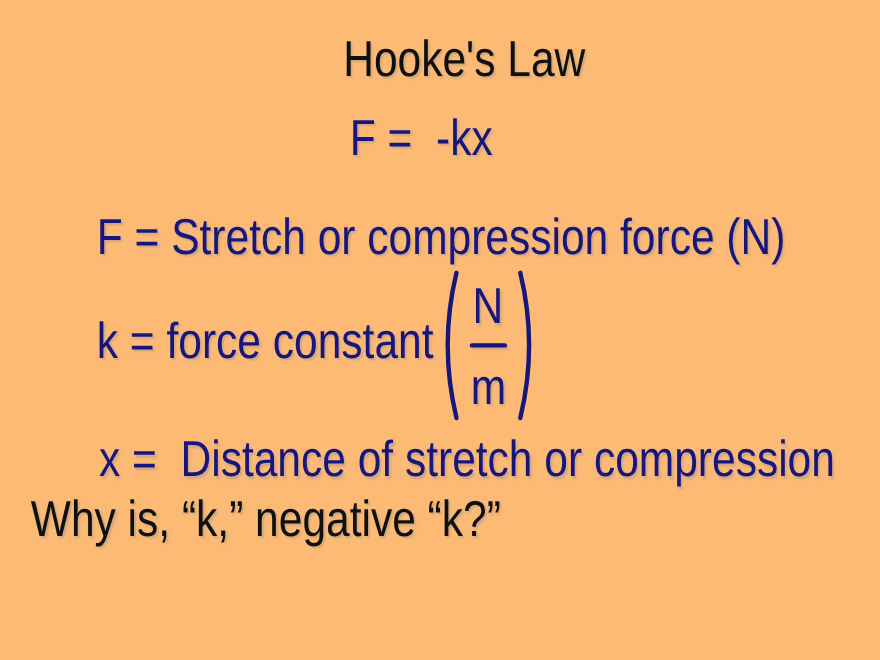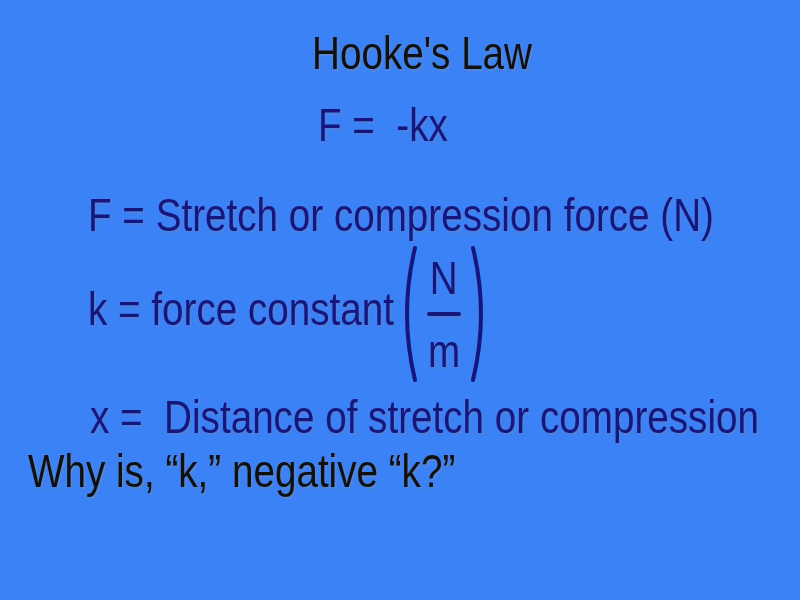--- a/index.html
+++ b/index.html
@@ -73,21 +73,21 @@
     width: 34px;
     height: 4px;
     background: currentColor;
     border-radius: 2px;
     box-shadow: 2px 2px 2px rgba(130, 130, 165, 0.35);
   }
 </style>
 </head>
 <body>
 
-<div class="slide" style="background: #3b82f6;">
+<div class="slide" style="background: #fdba74;">
 
   <div class="line black title-line" style="color: rgb(16, 16, 16);">Hooke's Law</div>
 
   <div class="line navy equation-line" style="color: rgb(22, 22, 125);">F =  -kx</div>
 
   <div class="line navy f-def-line" style="color: rgb(22, 22, 125);">F = Stretch or compression force (N)</div>
 
   <div class="line navy k-def-line" style="color: rgb(22, 22, 125);">k = force constant</div>
 
   <div class="fraction-group" style="color: rgb(22, 22, 125);">

